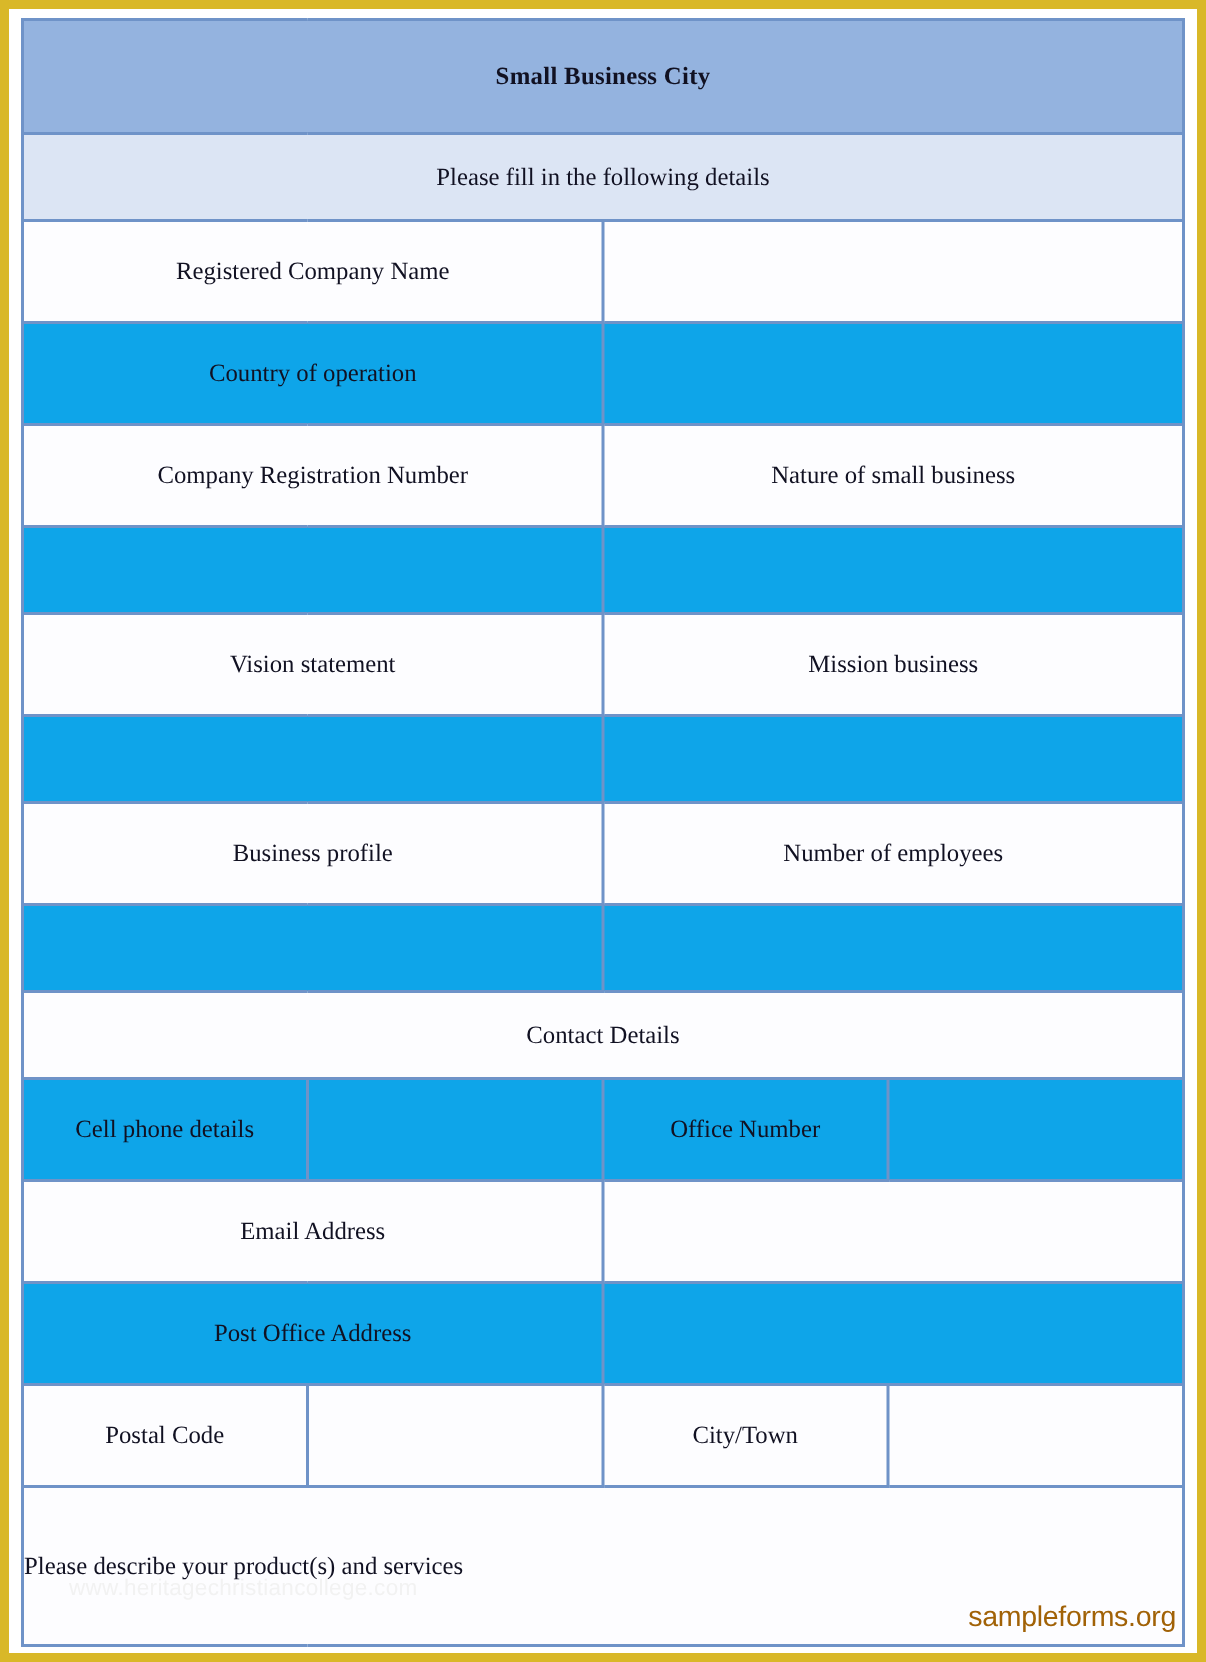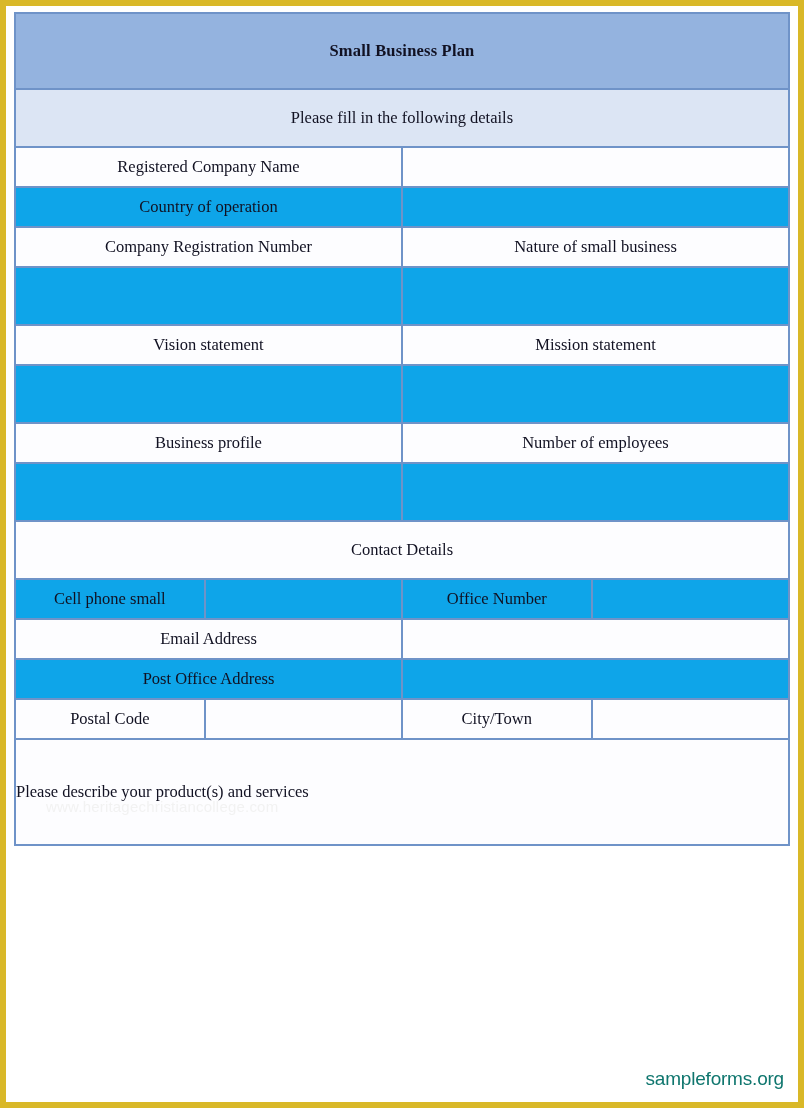--- a/index.html
+++ b/index.html
@@ -65,21 +65,21 @@
   
   .section-cell {
     height: 56px;
     text-align: center;
     padding-left: 14px;
     font-size: 18px;
     color: #101524;
   }
 
   
-  .row-label   { height: 40px; padding-left: 30px; }
+  .row-label   { height: 68px; padding-left: 30px; }
   .row-input   { height: 58px; }
 
   
   .thin-div { border-left-width: 1px; border-right-width: 1px; }
 
   
   .answer-cell {
     height: 104px;
     vertical-align: top;
     padding: 14px 0 0 14px;
@@ -101,41 +101,41 @@
     white-space: nowrap;
   }
 
   
   .site-credit {
     position: absolute;
     right: 14px;
     bottom: 12px;
     font-family: "Liberation Sans", "DejaVu Sans", sans-serif;
     font-size: 19px;
-    color: #0f766e;
+    color: #a16207;
     letter-spacing: -0.2px;
     white-space: nowrap;
   }
 </style>
 </head>
 <body>
 
 <div id="page-frame">
 
   <table class="form-table">
     <colgroup>
       <col style="width:24.5%">
       <col style="width:25.5%">
       <col style="width:24.5%">
       <col style="width:25.5%">
     </colgroup>
     <tbody>
 
       <tr>
-        <td colspan="4" class="r-header title-cell">Small Business Plan</td>
+        <td colspan="4" class="r-header title-cell">Small Business City</td>
       </tr>
 
       <tr>
         <td colspan="4" class="r-sub section-cell">Please fill in the following details</td>
       </tr>
 
       <tr class="row-label">
         <td colspan="2" class="r-white c-center">Registered Company Name</td>
         <td colspan="2" class="r-white c-center"></td>
       </tr>
@@ -150,21 +150,21 @@
         <td colspan="2" class="r-white c-center">Nature of small business</td>
       </tr>
 
       <tr class="row-input">
         <td colspan="2" class="r-blue c-center"></td>
         <td colspan="2" class="r-blue c-center"></td>
       </tr>
 
       <tr class="row-label">
         <td colspan="2" class="r-white c-center">Vision statement</td>
-        <td colspan="2" class="r-white c-center">Mission statement</td>
+        <td colspan="2" class="r-white c-center">Mission business</td>
       </tr>
 
       <tr class="row-input">
         <td colspan="2" class="r-blue c-center"></td>
         <td colspan="2" class="r-blue c-center"></td>
       </tr>
 
       <tr class="row-label">
         <td colspan="2" class="r-white c-center">Business profile</td>
         <td colspan="2" class="r-white c-center">Number of employees</td>
@@ -173,21 +173,21 @@
       <tr class="row-input">
         <td colspan="2" class="r-blue c-center"></td>
         <td colspan="2" class="r-blue c-center"></td>
       </tr>
 
       <tr>
         <td colspan="4" class="r-white section-cell">Contact Details</td>
       </tr>
 
       <tr class="row-label">
-        <td class="r-blue c-center">Cell phone small</td>
+        <td class="r-blue c-center">Cell phone details</td>
         <td class="r-blue c-center thin-div"></td>
         <td class="r-blue c-center">Office Number</td>
         <td class="r-blue c-center thin-div"></td>
       </tr>
 
       <tr class="row-label">
         <td colspan="2" class="r-white c-center">Email Address</td>
         <td colspan="2" class="r-white c-center"></td>
       </tr>
 

